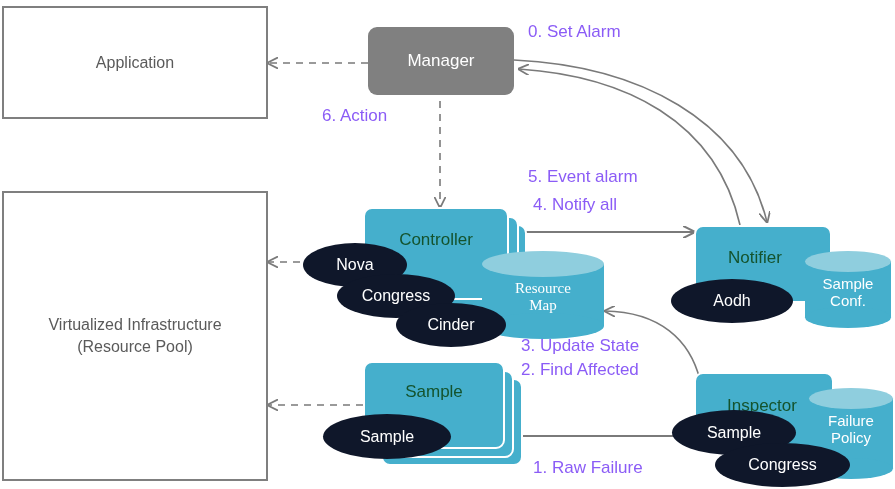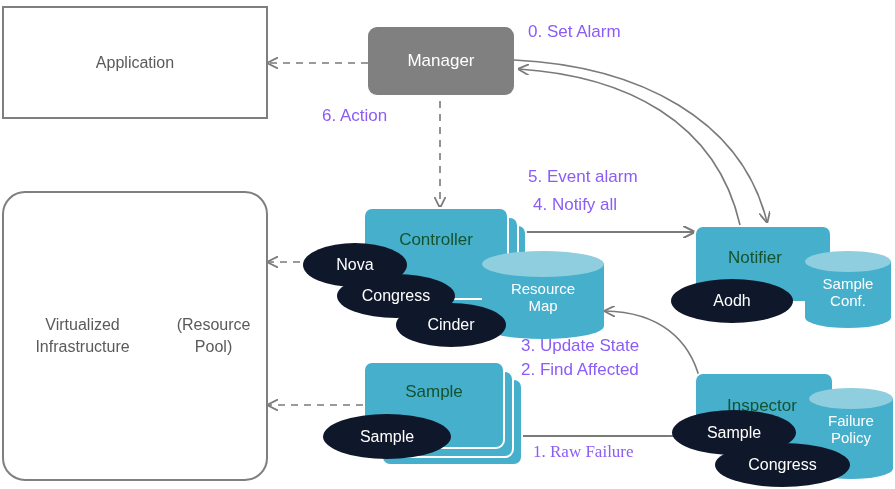--- a/index.html
+++ b/index.html
@@ -158,40 +158,40 @@
 
     <path d="M 700 380 C 690 340, 660 312, 605 311" fill="none" stroke="#7a7a7a" stroke-width="1.6" marker-end="url(#ah-solid)"></path>
 
     <path d="M 523 436 L 700 436" fill="none" stroke="#7a7a7a" stroke-width="1.8"></path>
   </svg>
 
   <div class="plain-box" style="left:2px; top:6px; width:266px; height:113px;">
     <span>Application</span>
   </div>
 
-  <div class="plain-box" style="left:2px; top:191px; width:266px; height:290px; flex-direction:row;border-radius:23px;">
+  <div class="plain-box" style="left:2px; top:191px; width:266px; height:290px; flex-direction:column;">
     <span>Virtualized  Infrastructure</span>
     <span>(Resource Pool)</span>
   </div>
 
   <div class="node-gray" style="left:368px; top:27px; width:146px; height:68px;justify-content:center;">
     <span>Manager</span>
   </div>
 
   <div class="stack-layer" style="left:381px; top:224px; width:146px; height:93px;"></div>
   <div class="stack-layer" style="left:373px; top:216px; width:146px; height:93px;"></div>
   <div class="node-front" style="left:363px; top:207px; width:146px; height:93px;">
     <span style="position:relative; top:-14px;">Controller</span>
   </div>
 
   <div class="cyl" style="left:482px; top:251px; width:122px; height:88px;">
     <div class="cyl-body" style="top:13px; width:122px; height:62px;"></div>
     <div class="cyl-bottom-cap" style="top:62px; width:122px; height:26px;"></div>
     <div class="cyl-top" style="width:122px; height:26px;"></div>
-    <div class="cyl-label" style="top:29px;">
+    <div class="cyl-label" style="top:29px;font-family:Liberation Serif, serif;">
       <div>Resource</div>
       <div>Map</div>
     </div>
   </div>
 
   <div class="pill" style="left:303px; top:243px; width:104px; height:44px;">
     <span>Nova</span>
   </div>
   <div class="pill" style="left:337px; top:274px; width:118px; height:44px;">
     <span>Congress</span>
@@ -247,15 +247,15 @@
   <div class="pill" style="left:715px; top:443px; width:135px; height:44px;">
     <span>Congress</span>
   </div>
 
   <div class="step-label" style="left:528px; top:22px;">0. Set Alarm</div>
   <div class="step-label" style="left:528px; top:119px;margin-top:48px;">5. Event alarm</div>
   <div class="step-label" style="left:322px; top:106px;">6. Action</div>
   <div class="step-label" style="left:533px; top:195px;">4. Notify all</div>
   <div class="step-label" style="left:521px; top:336px;">3. Update State</div>
   <div class="step-label" style="left:521px; top:360px;">2. Find Affected</div>
-  <div class="step-label" style="left:533px; top:442px;font-family:Liberation Serif, serif;">1. Raw Failure</div>
+  <div class="step-label" style="left:533px; top:458px;">1. Raw Failure</div>
 
 </div>
 
 </body></html>

